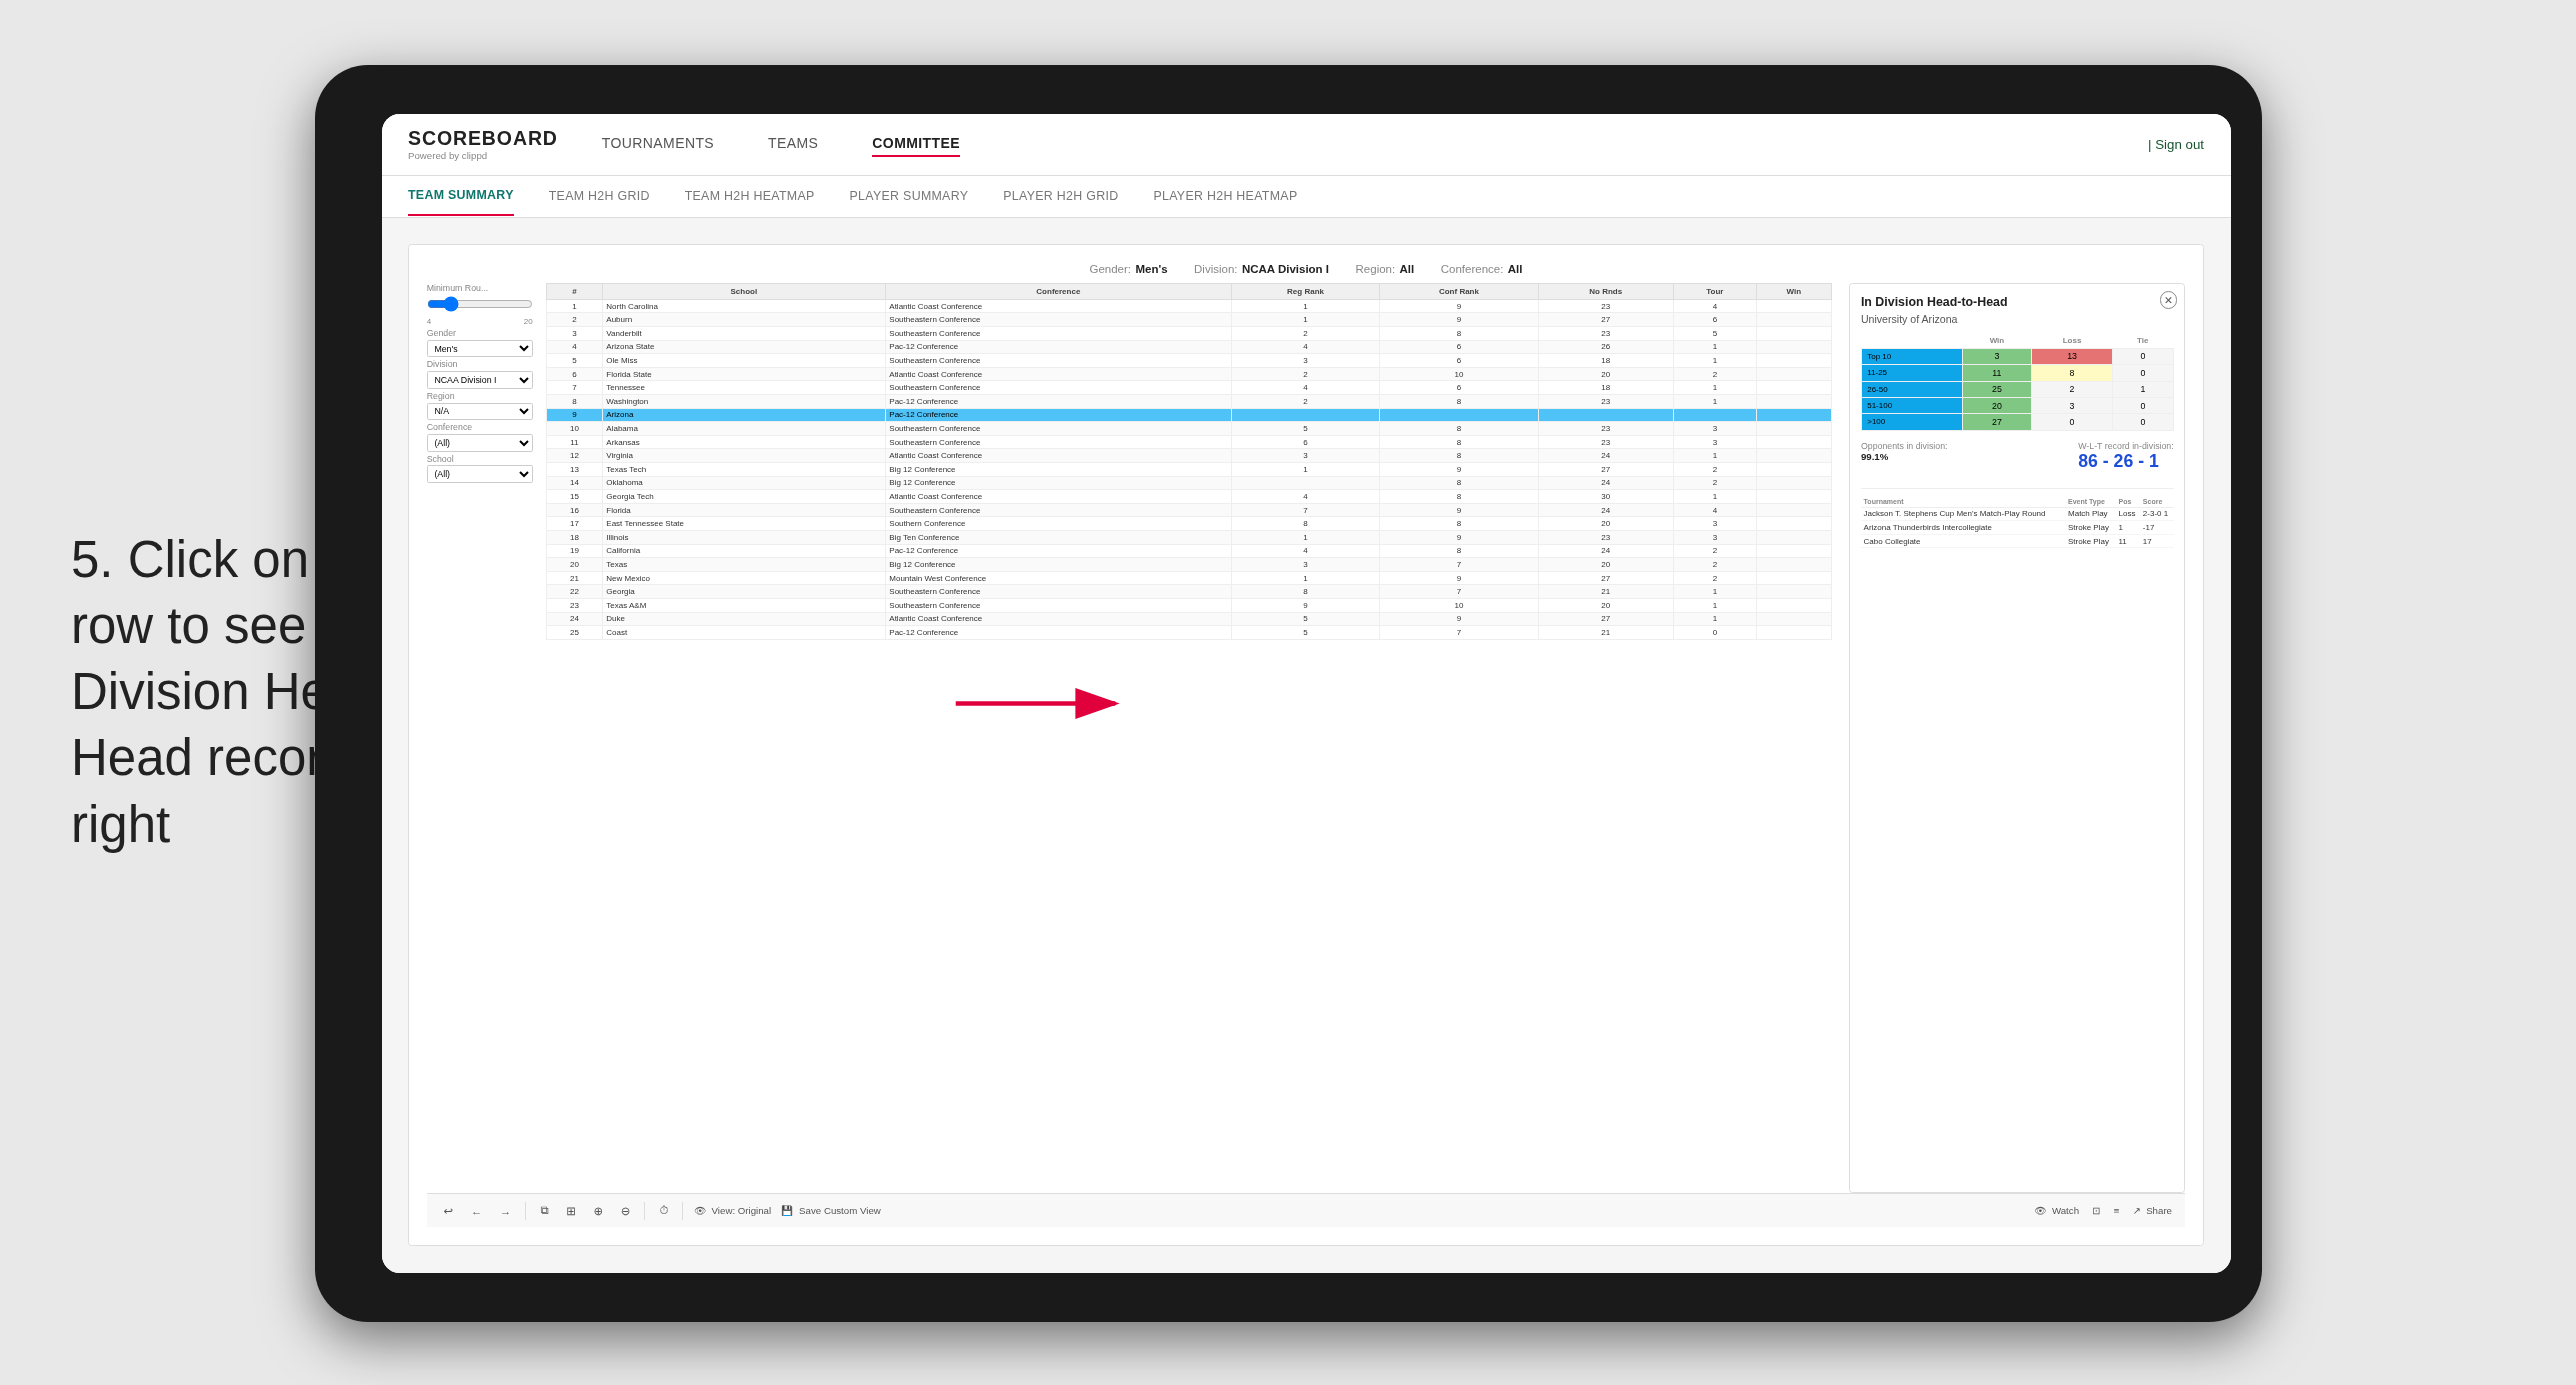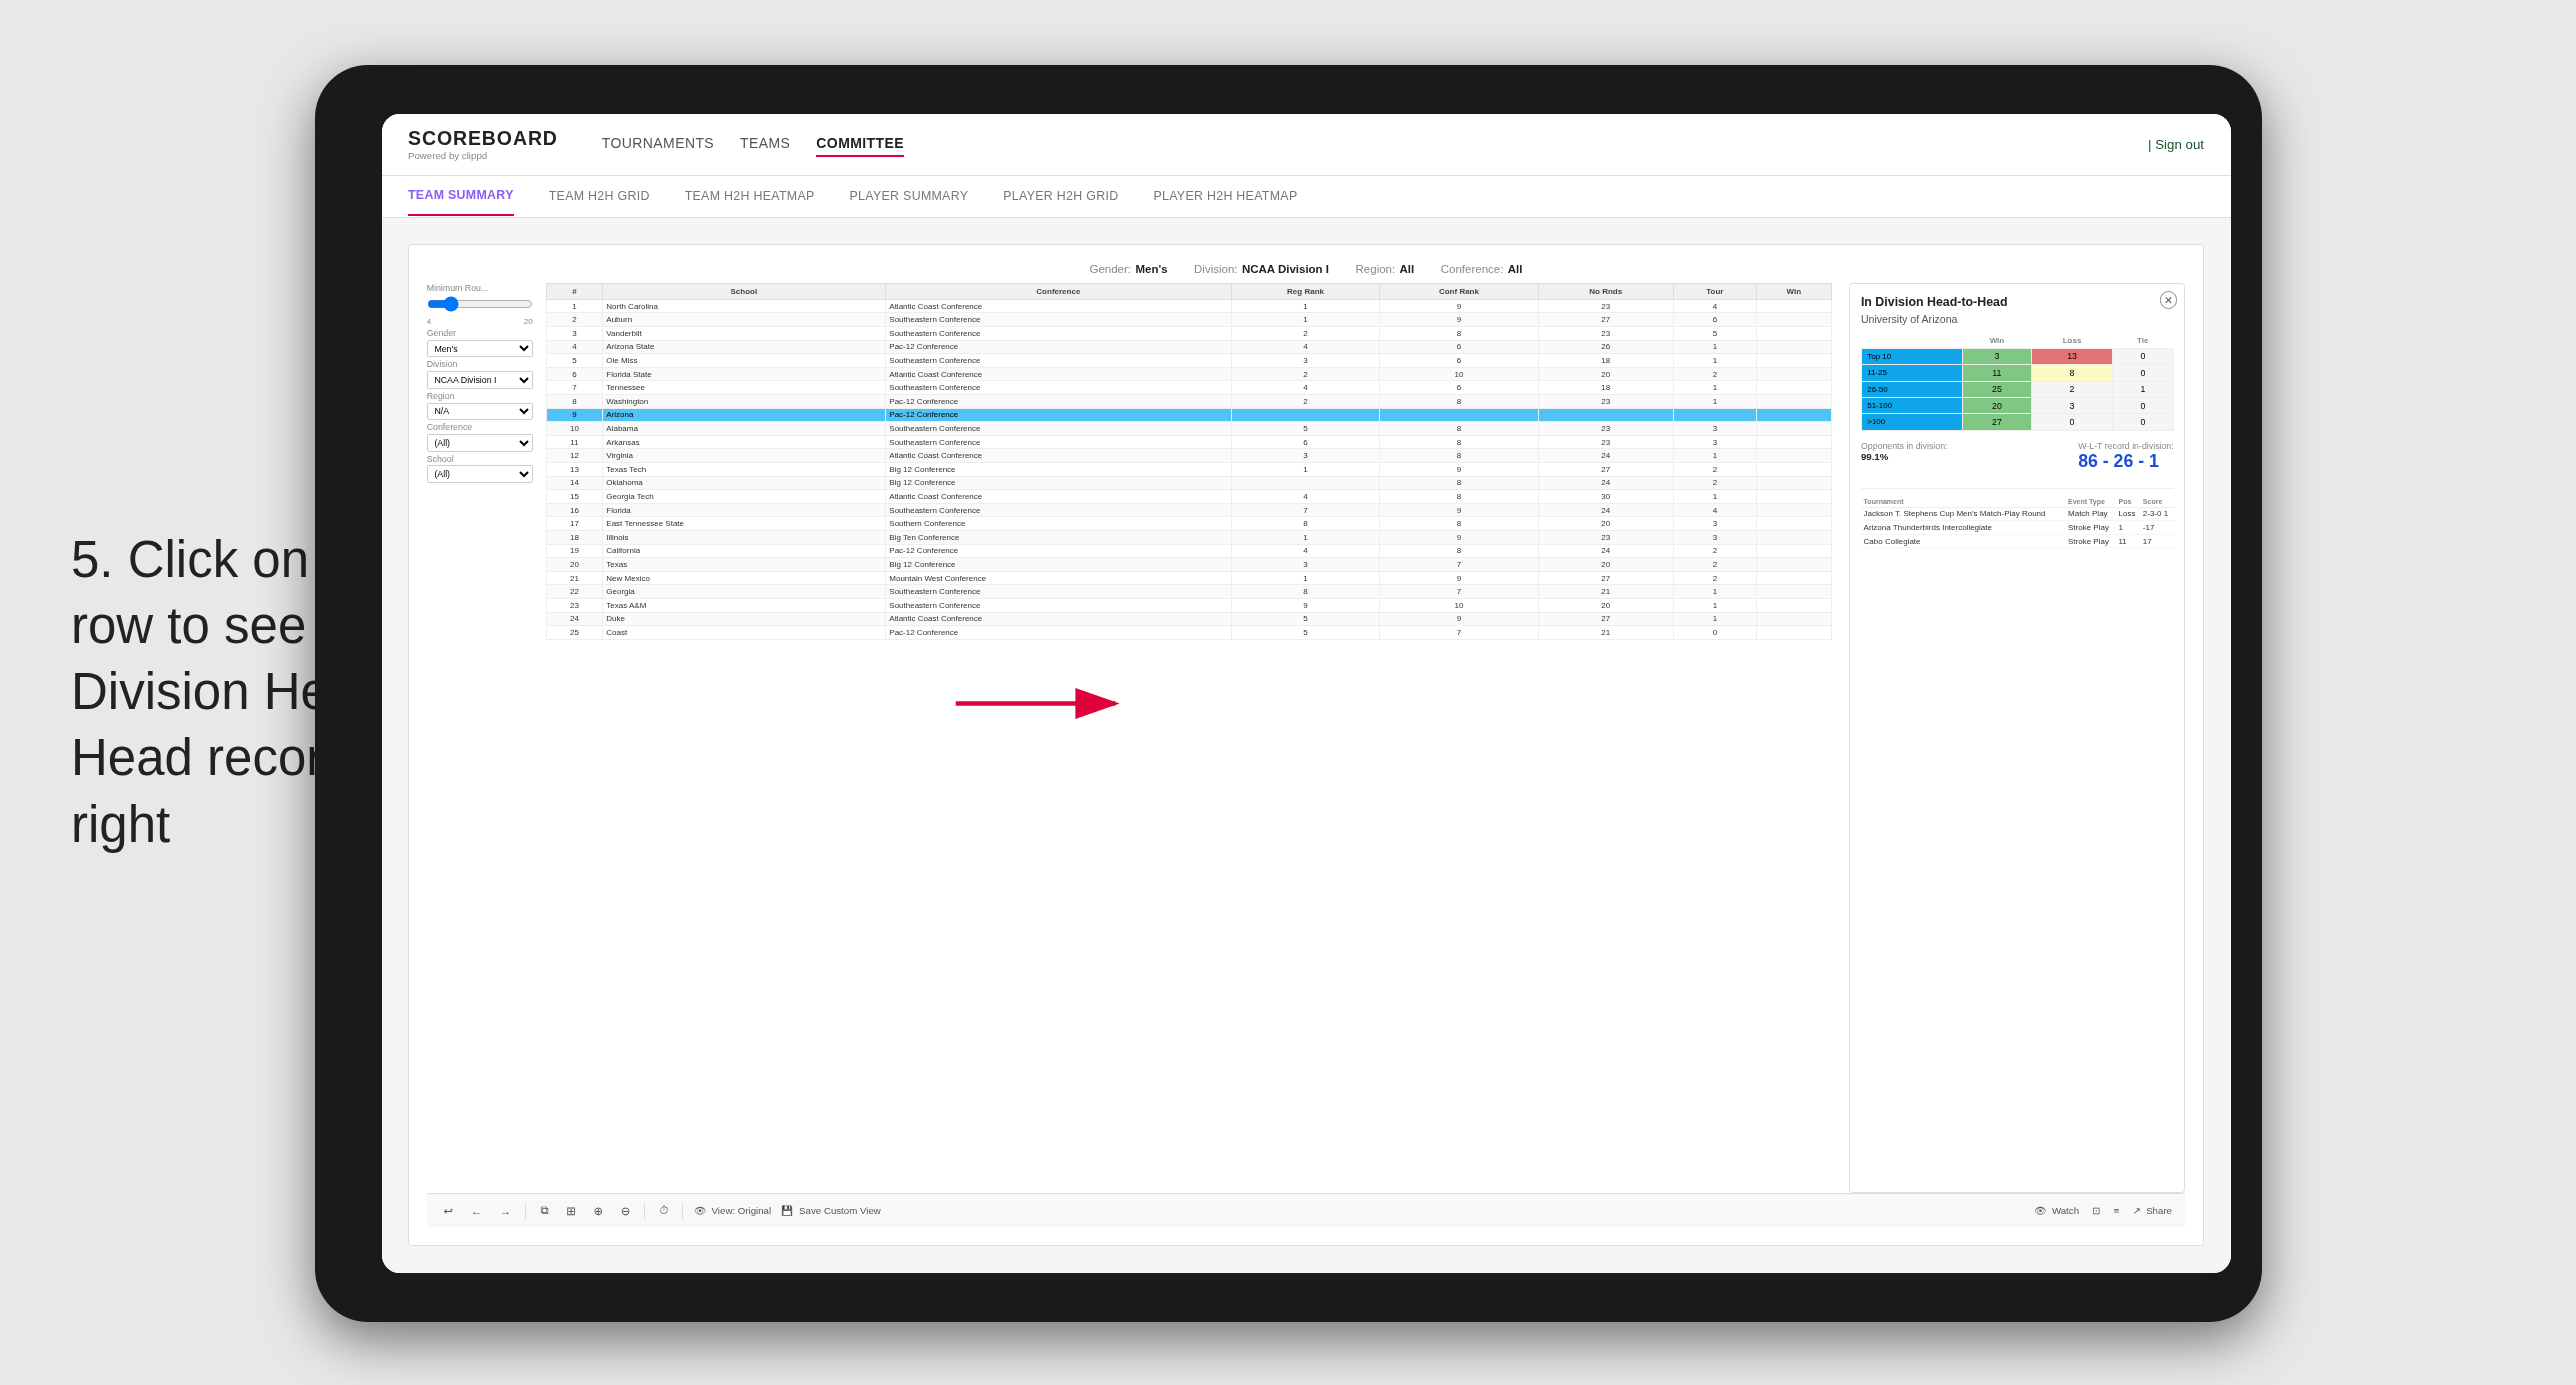--- a/index.html
+++ b/index.html
@@ -59,21 +59,21 @@
       color: #222;
     }
 
     .logo-subtitle {
       font-size: 9.7px;
       color: #888;
     }
 
     .nav-links {
       display: flex;
-      gap: 26px;
+      gap: 54px;
       flex: 1;
     }
 
     .nav-link {
       font-size: 14px;
       color: #555;
       cursor: pointer;
       padding: 4.4px 0;
       text-transform: uppercase;
       letter-spacing: 0.4px;
@@ -106,21 +106,21 @@
     .subnav-link {
       font-size: 12.4px;
       color: #777;
       cursor: pointer;
       text-transform: uppercase;
       letter-spacing: 0.3px;
       padding: 12.4px 0;
     }
 
     .subnav-link.active {
-      color: #8b5cf6;
+      color: #0f766e;
       border-bottom: 2.7px solid #e0003c;
       font-weight: 600;
     }
 
     
     .main-content {
       background: #f5f5f5;
       padding: 26.5px;
       height: calc(100% - 104px);
       overflow: hidden;

